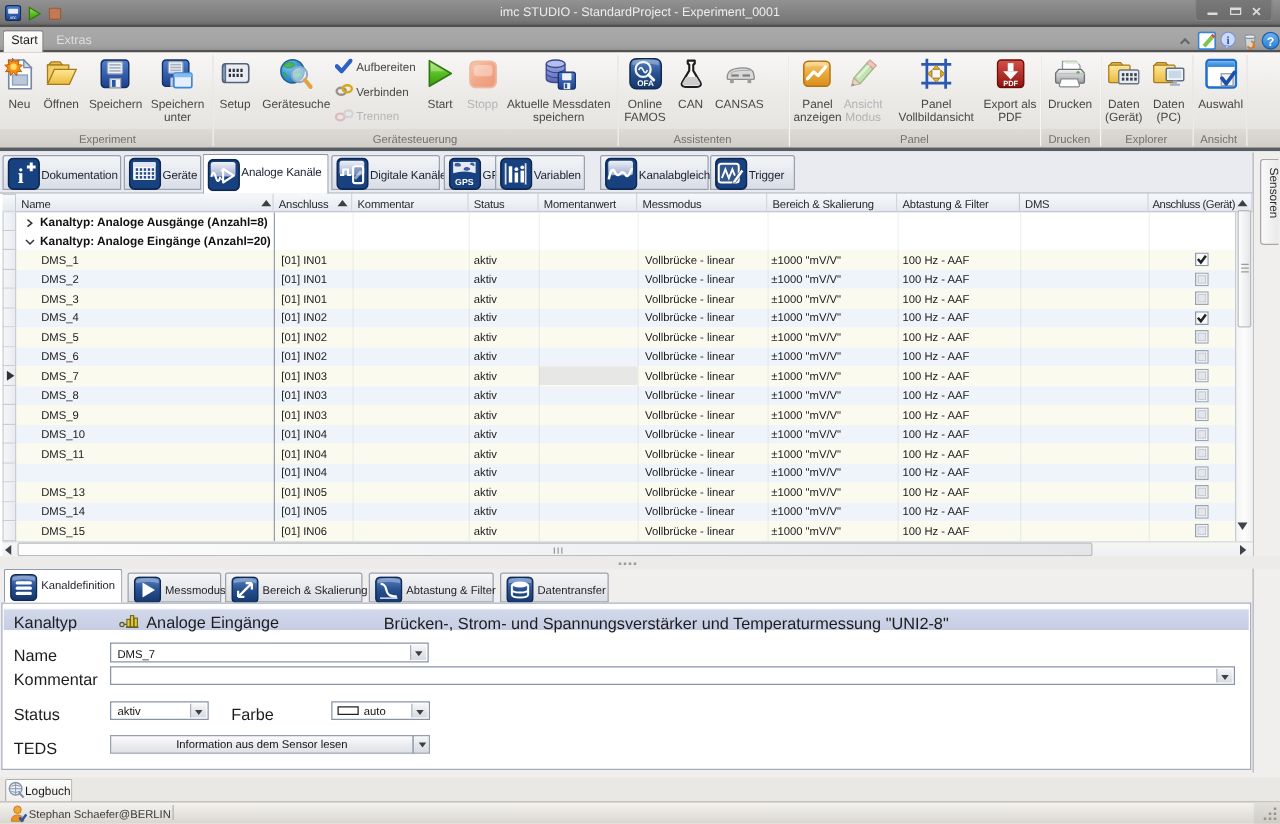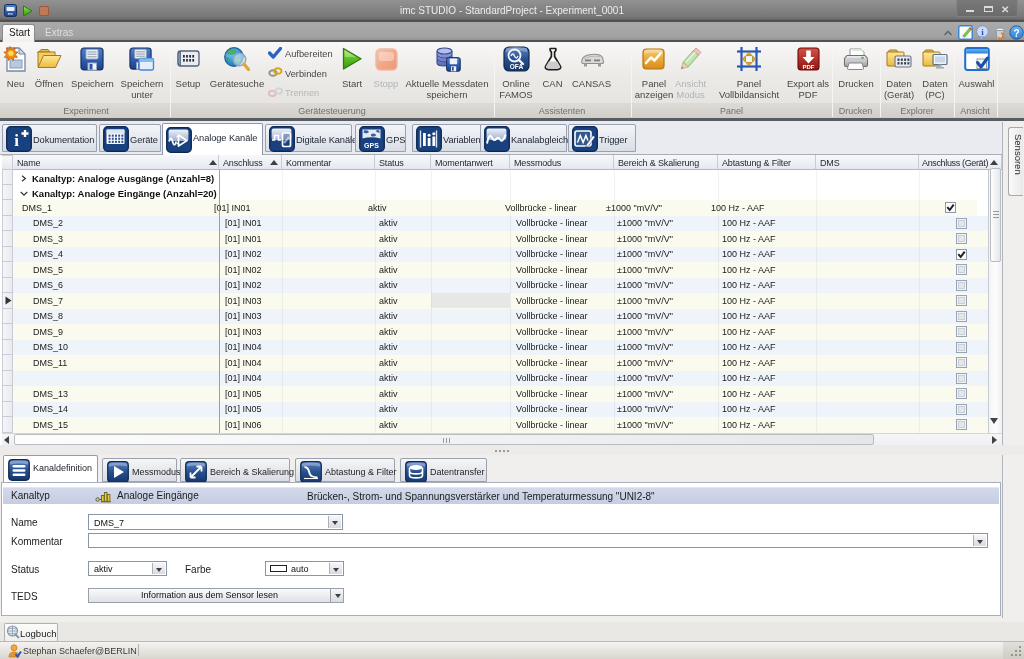--- a/index.html
+++ b/index.html
@@ -42,21 +42,21 @@
 .sbthumb{background:linear-gradient(90deg,#fdfdfd,#eef0f1 60%,#e4e6e8);border:1px solid #b9bdc1;border-radius:2px;}
 
 #splitter{left:0;top:445px;width:1024px;height:10px;background:#edebe9;}
 .btab{top:457.5px;height:24px;background:linear-gradient(#f6f6f7,#e3e5e9 65%,#dadde2);border:1px solid #9ba1ad;border-radius:2px 2px 0 0;}
 .btab.act{top:455px;height:27px;background:#fff;border:1px solid #949cab;border-bottom:none;z-index:3;}
 .btxt{position:absolute;top:8px;font-size:9px;color:#21242c;white-space:nowrap;}
 .btab.act .btxt{top:7px;}
 .bico{position:absolute;left:4px;top:2px;}
 .btab.act .bico{top:3px;}
 #panel{left:1px;top:482px;width:1000px;height:134px;background:#fff;border:1px solid #a6aebe;box-shadow:inset 0 0 0 1px #fff;}
-.flbl{font-size:10px;color:#1c1c1c;white-space:nowrap;}
+.flbl{font-size:13px;color:#1c1c1c;white-space:nowrap;}
 .combo{background:#fff;border:1px solid #8a94a8;}
 .cbtn{position:absolute;right:1px;top:1px;bottom:1px;width:13px;background:linear-gradient(#f7f7f8,#e3e5e9 60%,#d8dbe0);border-left:1px solid #aab0bc;}
 .cbtn:after{content:"";position:absolute;left:3px;top:5px;border-left:3.5px solid transparent;border-right:3.5px solid transparent;border-top:4px solid #3c3f45;}
 .ctxt{position:absolute;left:5px;top:2.5px;font-size:9px;color:#111;}
 
 #logbar{left:0;top:622px;width:1024px;height:19px;background:#eae8e5;}
 #logtab{left:4px;top:623px;width:54px;height:18px;background:linear-gradient(#fcfcfb,#f0efed);border:1px solid #b3b1ad;border-bottom:none;border-radius:2px 2px 0 0;}
 #statusbar{left:0;top:641px;width:1024px;height:18px;background:linear-gradient(#f4f3f1,#e2dfda 70%,#d8d4ce);border-top:1px solid #bbb7b1;}
 #gripbox{left:1003px;top:642px;width:21px;height:17px;background:linear-gradient(#e2e0dc,#cfccc5);}
 </style></head><body>
@@ -483,21 +483,21 @@
     </div>
 <div class="ab dtab" style="left:355px;width:51px;">
       <span class="dico"><svg width="26" height="26" viewBox="0 0 26 26" style="">
           <rect x="0.7" y="0.7" width="24.6" height="24.6" rx="4" fill="#17417f" stroke="#0e2750" stroke-width="1.3"></rect>
           <path d="M3.5,3.5 h18 v9 q-9,-2.5 -18,0 z" fill="#e4e9f2"></path>
           <path d="M5,4.5 q3,-0.8 4.5,0.8 q1,1.3 -1,1.8 q-2.8,0.6 -4,-0.8z M12,8.5 q2,-1.8 4.5,-0.3 q1.5,1 -0.5,2 q-2.5,1 -4,-0.5z M17.5,4.2 q2,-0.5 3,0.8 l0,2 q-2.5,-1 -3.5,-1.5z" fill="#3a5ea0"></path>
           <text x="12.5" y="22" font-family="Liberation Sans" font-size="7" font-weight="bold" fill="#fff" text-anchor="middle">GPS</text>
         </svg></span>
       <span class="dtxt" style="left:30px;">GPS</span>
     </div>
-<div class="ab dtab" style="left:412px;width:72px;">
+<div class="ab dtab" style="left:396px;width:72px;">
       <span class="dico"><svg width="26" height="26" viewBox="0 0 26 26" style="">
           <rect x="0.7" y="0.7" width="24.6" height="24.6" rx="4" fill="#17417f" stroke="#0e2750" stroke-width="1.3"></rect>
           <path d="M4.5,4.5 v17 m16,-17 v17" stroke="rgba(255,255,255,0.85)" stroke-width="1.4"></path>
           <rect x="7" y="7" width="2.8" height="13" fill="#fff"></rect>
           <rect x="11.7" y="12" width="2.8" height="8" fill="#fff"></rect>
           <rect x="16.4" y="10.5" width="2.8" height="9.5" fill="#fff"></rect>
           <circle cx="13.1" cy="9.3" r="1.5" fill="#fff"></circle>
           <circle cx="17.8" cy="7.8" r="1.5" fill="#fff"></circle>
         </svg></span>
       <span class="dtxt" style="left:30px;">Variablen</span>
@@ -562,21 +562,21 @@
         <path d="M2,0.7 L5.4,3.5 L2,6.3" fill="none" stroke="#333" stroke-width="1.2"></path>
       </svg></div>
 <div class="ab" style="left:32px;top:172.5px;font-weight:bold;color:#111;font-size:9.5px;">Kanaltyp: Analoge Ausgänge (Anzahl=8)</div>
 <div class="ab indcell" style="left:2px;top:170.0px;width:11px;height:15.0px;"></div>
 <div class="ab" style="left:13px;top:185.0px;width:975px;height:15.0px;background:#fff;"></div>
 <div class="ab" style="left:20px;top:189.0px;"><svg width="8" height="7" viewBox="0 0 8 7">
         <path d="M0.8,2 L4,5.2 L7.2,2" fill="none" stroke="#333" stroke-width="1.2"></path>
       </svg></div>
 <div class="ab" style="left:32px;top:187.5px;font-weight:bold;color:#111;font-size:9.5px;">Kanaltyp: Analoge Eingänge (Anzahl=20)</div>
 <div class="ab indcell" style="left:2px;top:185.0px;width:11px;height:15.0px;"></div>
-<div class="ab row cr" style="left:2px;top:200.0px;width:975px;height:15.533px;padding-left:31px;">
+<div class="ab row cr" style="left:13px;top:200.0px;width:975px;height:15.533px;padding-left:31px;">
       <span class="cell" style="left:20px;">DMS_1</span>
       <span class="cell" style="left:212px;">[01] IN01</span>
       <span class="cell" style="left:366px;">aktiv</span>
       <span class="cell" style="left:503px;">Vollbrücke - linear</span>
       <span class="cell" style="left:604px;">±1000 "mV/V"</span>
       <span class="cell" style="left:709px;">100 Hz - AAF</span>
       <span style="position:absolute;left:943px;top:2px;"><svg width="11" height="11" viewBox="0 0 11 11" style="">
           <rect x="0.5" y="0.5" width="10" height="10" fill="#fbfbfb" stroke="#8a98ac"></rect>
           <path d="M2.3,5.2 l2.4,2.8 l4,-5.4" fill="none" stroke="#222" stroke-width="2"></path>
         </svg></span>
@@ -854,21 +854,21 @@
         <circle cx="2.6" cy="9.5" r="1.7" fill="none" stroke="#5a5a20" stroke-width="1"></circle>
         <path d="M4.3,9.5 h2" stroke="#5a5a20" stroke-width="1"></path>
         <g fill="#e9cb3a" stroke="#6a6420" stroke-width="0.9">
           <rect x="6.5" y="5.5" width="2.6" height="6"></rect>
           <rect x="9.4" y="2.5" width="2.6" height="9"></rect>
           <rect x="12.3" y="4.5" width="2.6" height="7"></rect>
         </g>
         <path d="M5.8,11.8 h10" stroke="#6a6420" stroke-width="1"></path>
       </svg></div>
 <div class="ab flbl" style="left:117px;top:490px;">Analoge Eingänge</div>
-<div class="ab flbl" style="left:307px;top:490.5px;font-size:10px;">Brücken-, Strom- und Spannungsverstärker und Temperaturmessung "UNI2-8"</div>
+<div class="ab flbl" style="left:307px;top:490.5px;font-size:13px;">Brücken-, Strom- und Spannungsverstärker und Temperaturmessung "UNI2-8"</div>
 <div class="ab flbl" style="left:11px;top:517px;">Name</div>
 <div class="ab combo" style="left:88px;top:514px;width:255px;height:15.5px;">
       <span class="ctxt">DMS_7</span>
       <span class="cbtn"></span>
     </div>
 <div class="ab flbl" style="left:11px;top:536px;">Kommentar</div>
 <div class="ab combo" style="left:88px;top:532.5px;width:900px;height:15px;">
       <span class="ctxt"></span>
       <span class="cbtn"></span>
     </div>

